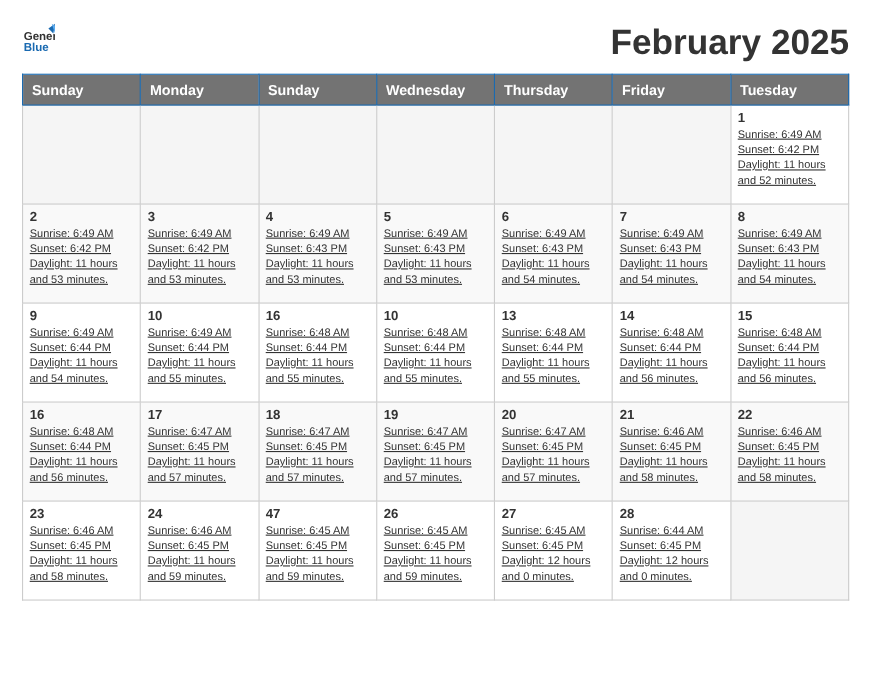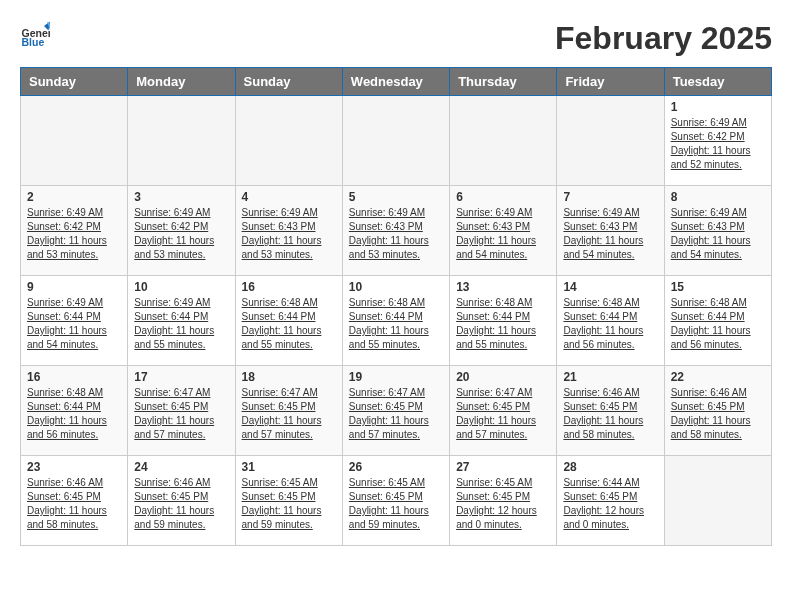--- a/index.html
+++ b/index.html
@@ -263,21 +263,21 @@
 Sunset: 6:45 PM
 Daylight: 11 hours and 58 minutes.</div>
         </td>
         <td>
           <span class="day-num">24</span>
           <div class="cell-info" style="white-space: pre-line;">Sunrise: 6:46 AM
 Sunset: 6:45 PM
 Daylight: 11 hours and 59 minutes.</div>
         </td>
         <td>
-          <span class="day-num">31</span>
+          <span class="day-num">47</span>
           <div class="cell-info" style="white-space: pre-line;">Sunrise: 6:45 AM
 Sunset: 6:45 PM
 Daylight: 11 hours and 59 minutes.</div>
         </td>
         <td>
           <span class="day-num">26</span>
           <div class="cell-info" style="white-space: pre-line;">Sunrise: 6:45 AM
 Sunset: 6:45 PM
 Daylight: 11 hours and 59 minutes.</div>
         </td>

